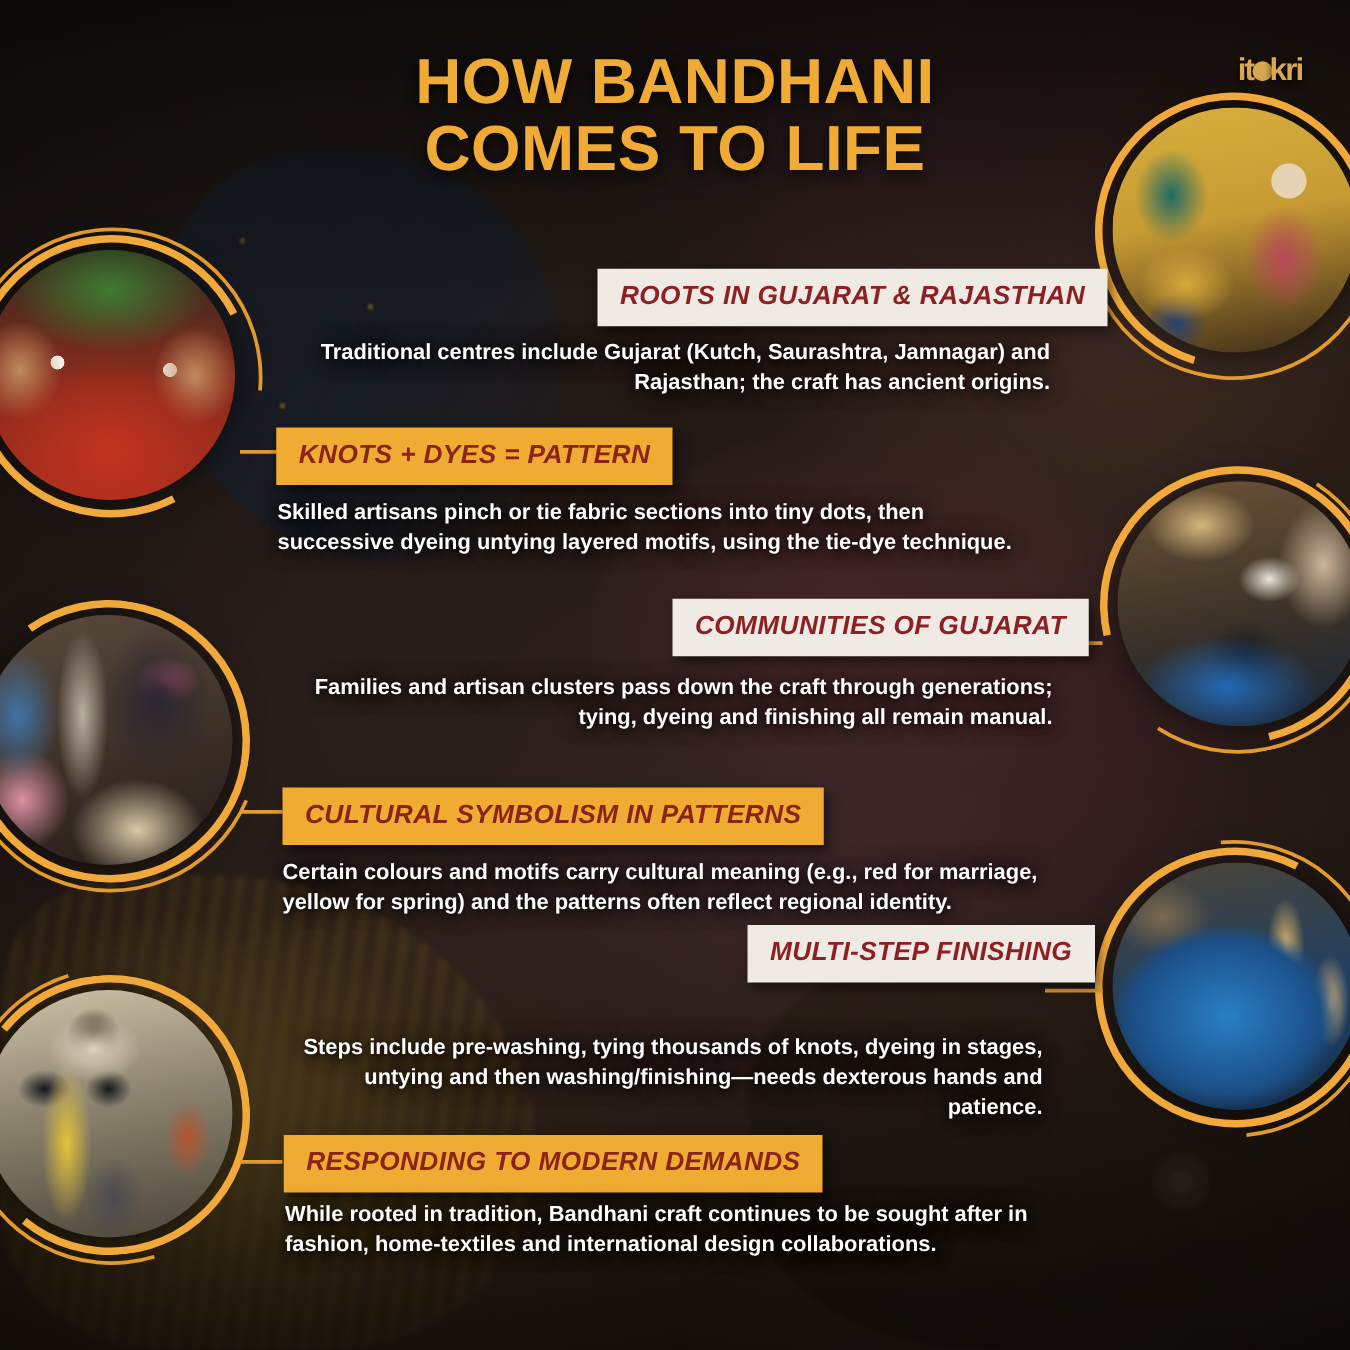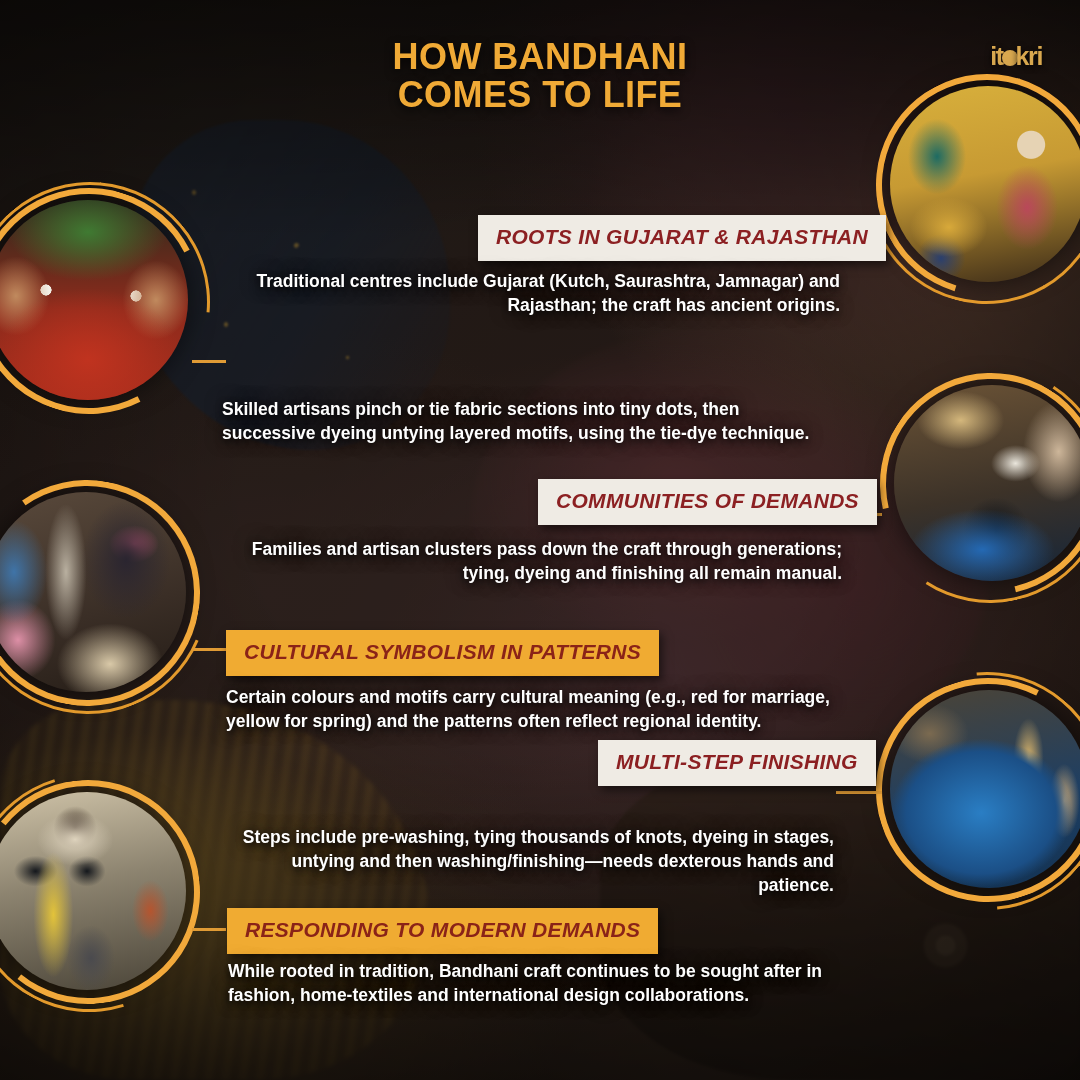--- a/index.html
+++ b/index.html
@@ -74,21 +74,21 @@
   .bg-darken { background:rgba(16,11,9,.34); }
 
   
   #content { position:absolute; inset:0; z-index:5; }
 
   
   .title {
     position:absolute; left:0; top:38px; width:1080px;
     text-align:center;
     color:#f0aa36;
-    font-size:36px; line-height:1.06;
+    font-size:51px; line-height:1.06;
     font-weight:bold; letter-spacing:.4px;
     text-shadow:0 3px 10px rgba(0,0,0,.75);
   }
   .title span { display:block; }
 
   
   .logo {
     position:absolute; right:38px; top:42px;
     font-size:25px; font-weight:bold; letter-spacing:-1.4px;
     color:#d9a84f; text-shadow:0 2px 6px rgba(0,0,0,.8);
@@ -281,24 +281,27 @@
   <div class="connector" style="left:838px; top:513px; width:44px;"></div>
   <div class="connector" style="left:192px; top:648px; width:34px;"></div>
   <div class="connector" style="left:836px; top:791px; width:46px;"></div>
   <div class="connector" style="left:192px; top:928px; width:34px;"></div>
 
   <div class="chip cream" style="left:478px; top:215px;">
     <span>ROOTS IN GUJARAT &amp; RAJASTHAN</span>
   </div>
   <div class="para right" style="left:220px; top:270px; width:620px;">Traditional centres include Gujarat (Kutch, Saurashtra, Jamnagar) and Rajasthan; the craft has ancient origins.</div>
 
+  <div class="chip amber" style="left:221px; top:342px;">
+    <span>KNOTS + DYES = PATTERN</span>
+  </div>
   <div class="para left" style="left:222px; top:398px; width:612px;">Skilled artisans pinch or tie fabric sections into tiny dots, then successive dyeing untying layered motifs, using the tie-dye technique.</div>
 
   <div class="chip cream" style="left:538px; top:479px;">
-    <span>COMMUNITIES OF DEMANDS</span>
+    <span>COMMUNITIES OF GUJARAT</span>
   </div>
   <div class="para right" style="left:230px; top:538px; width:612px;">Families and artisan clusters pass down the craft through generations; tying, dyeing and finishing all remain manual.</div>
 
   <div class="chip amber" style="left:226px; top:630px;">
     <span>CULTURAL SYMBOLISM IN PATTERNS</span>
   </div>
   <div class="para left" style="left:226px; top:686px; width:612px;">Certain colours and motifs carry cultural meaning (e.g., red for marriage, yellow for spring) and the patterns often reflect regional identity.</div>
 
   <div class="chip cream" style="left:598px; top:740px;">
     <span>MULTI-STEP FINISHING</span>

